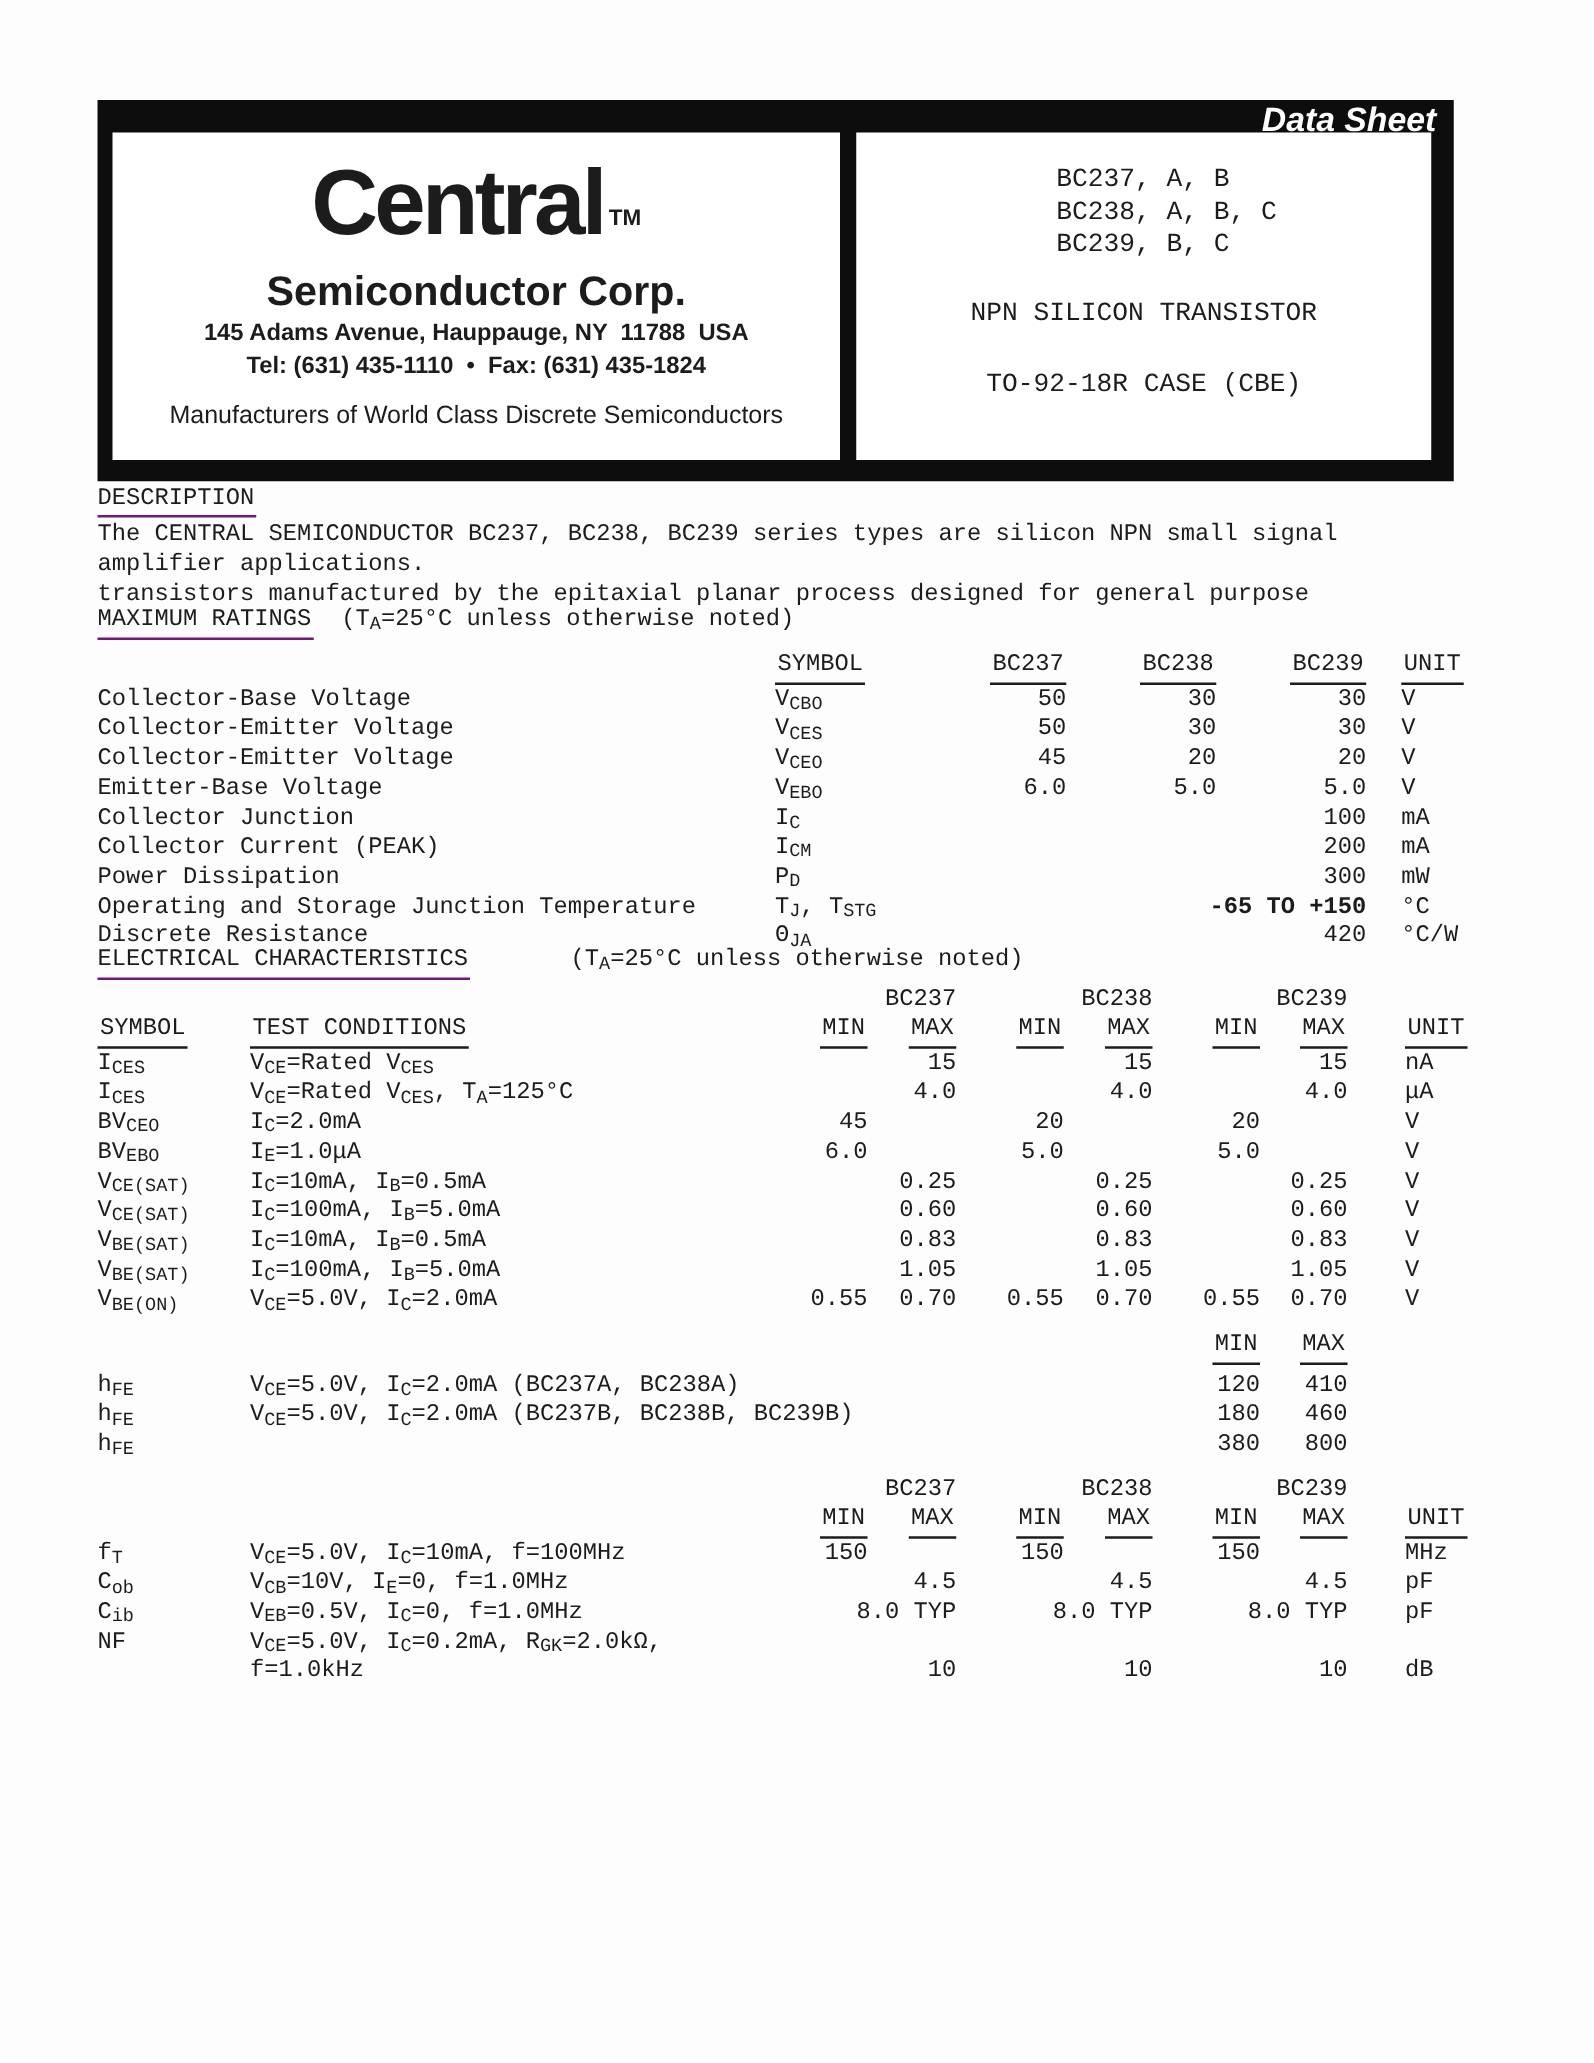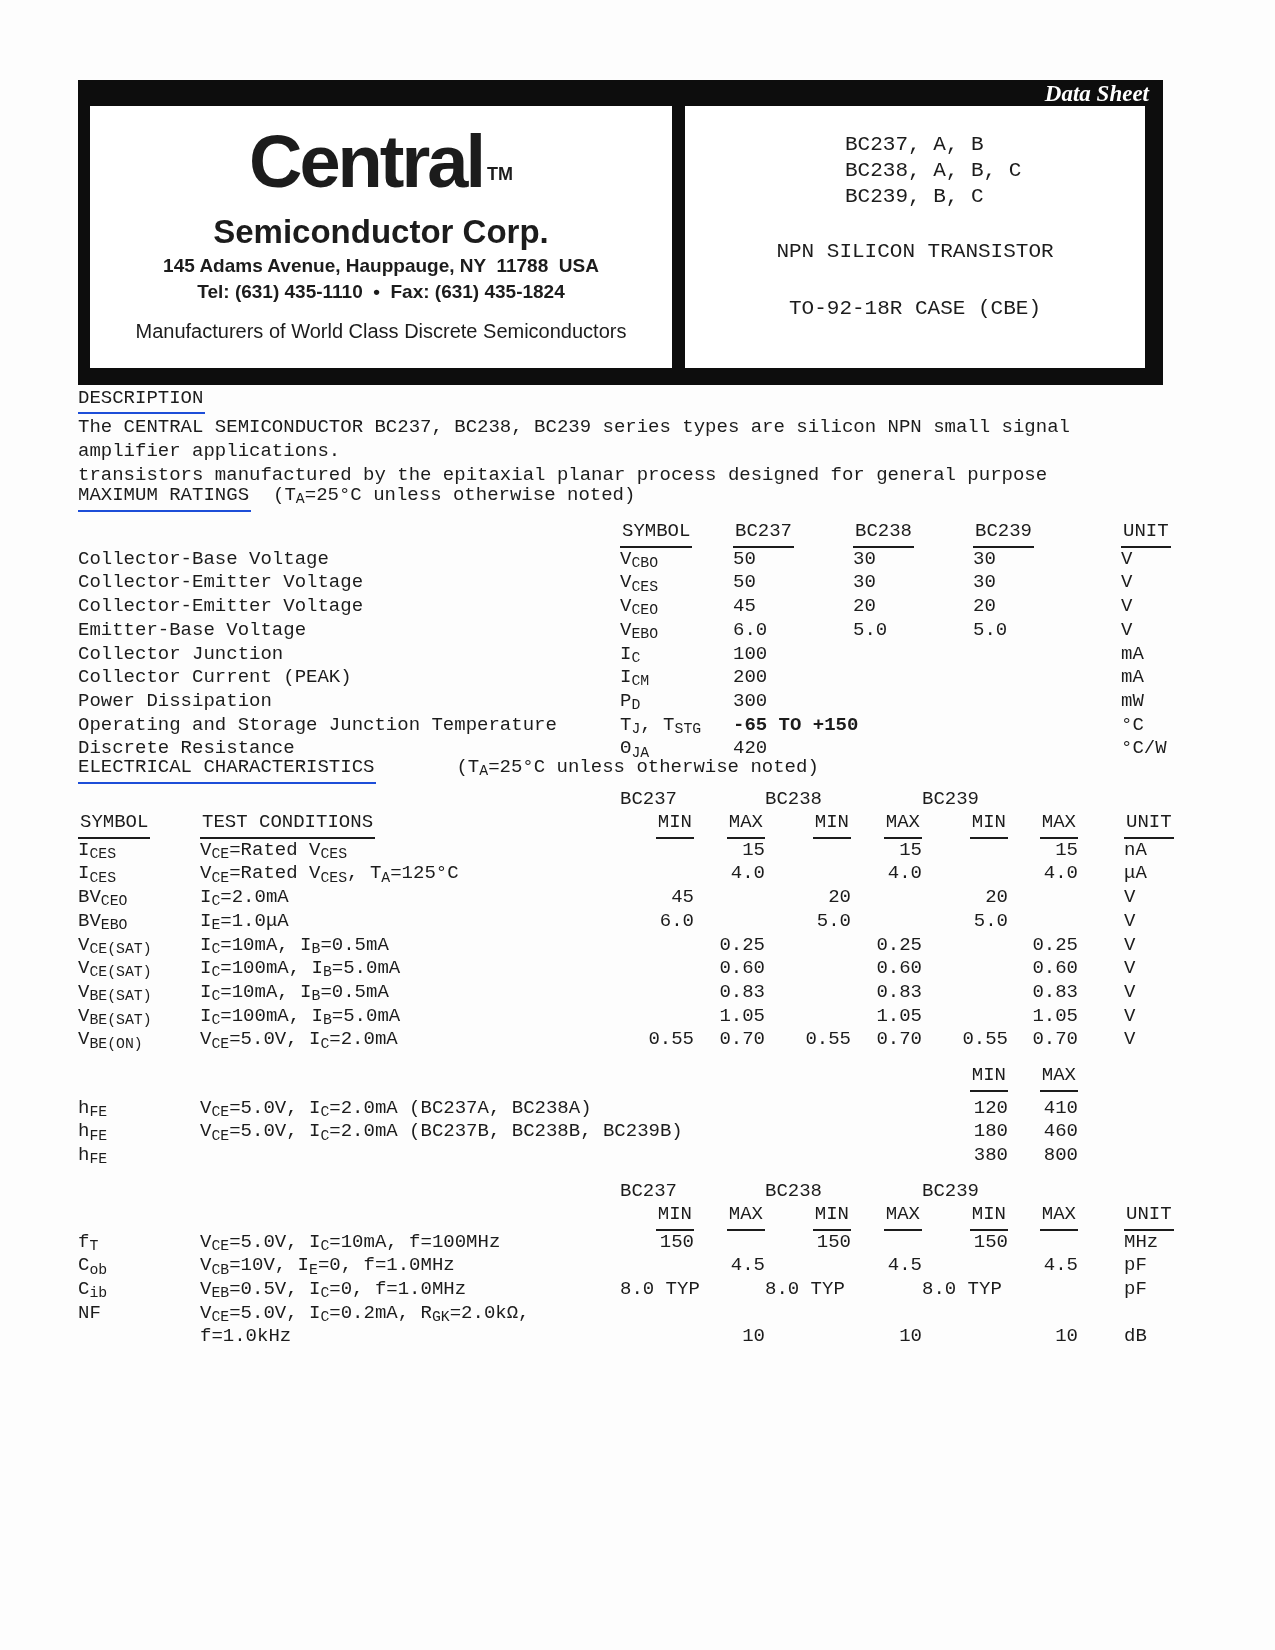--- a/index.html
+++ b/index.html
@@ -3,55 +3,55 @@
 <meta charset="utf-8">
 <style>
   html,body{margin:0;padding:0;background:#fff;}
   .page{position:relative;width:1275px;height:1650px;background:#fdfdfd;overflow:hidden;
         font-family:"Liberation Mono","DejaVu Sans Mono",monospace;font-size:19px;color:#1c1c1c;}
   sub{font-size:0.78em;line-height:0;vertical-align:baseline;position:relative;top:0.22em;}
 
   
   .hdr-frame{position:absolute;left:78px;top:80px;width:1085px;height:305px;background:#0d0d0d;}
   .banner-label{position:absolute;top:1px;right:14px;color:#fff;
-        font-family:Liberation Serif, serif;font-style:italic;font-weight:bold;font-size:23px;}
+        font-family:Liberation Sans, sans-serif;font-style:italic;font-weight:bold;font-size:27px;}
   .company-box{position:absolute;left:12px;top:26px;width:582px;bottom:17px;background:#fff;
         text-align:center;font-family:"Liberation Sans",sans-serif;}
   .logo-line{margin-top:20px;line-height:72px;white-space:nowrap;text-align:center;}
   .logo-text{font-size:74px;font-weight:bold;letter-spacing:-3px;}
   .tm{font-size:18px;font-weight:bold;vertical-align:super;margin-left:4px;letter-spacing:0;}
   .corp{font-size:33px;font-weight:bold;margin-top:-4px;letter-spacing:0;}
   .addr{font-size:19px;font-weight:bold;margin-top:4px;white-space:pre;}
   .tagline{font-size:20px;font-weight:normal;margin-top:17px;}
   .product-box{position:absolute;left:607px;top:26px;width:460px;bottom:17px;background:#fff;}
   .parts{margin:26px 0 0 160px;font-size:21px;line-height:26px;white-space:pre;}
   .ptype{text-align:center;margin-top:30px;font-size:21px;white-space:pre;}
   .pcase{text-align:center;margin-top:34px;font-size:21px;white-space:pre;}
 
   
   .sec{position:absolute;left:78px;width:1140px;}
-  .heading{display:inline-block;border-bottom:2px solid #1d4ed8;padding:0 2px 3px 0;white-space:nowrap;}
+  .heading{display:inline-block;border-bottom:2px solid #701a75;padding:0 2px 3px 0;white-space:nowrap;}
   .headrow{display:flex;align-items:baseline;line-height:24px;}
   .note{white-space:nowrap;}
   .desc-sec{top:387px;}
   .desc-body{margin-top:2px;}
   .tline{line-height:23.9px;white-space:nowrap;}
 
   .maxr-sec{top:483px;}
   .mr-grid{display:grid;grid-template-columns:534px 121px 120px 120px 120px 119px;line-height:23.7px;}
   .mr-head{margin-top:8px;}
   .elec-sec{top:755px;}
   .el-grid{display:grid;grid-template-columns:122px 420px 74px 71px 86px 71px 86px 70px 126px;line-height:23.7px;}
   .el-groups{margin-top:3px;line-height:24px;}
   .hfe-head{margin-top:12px;}
   .hfe-rows{margin-top:5px;}
   .groups2{margin-top:11px;}
 
   .l{text-align:left;white-space:nowrap;}
-  .c{text-align:left;white-space:nowrap;}
+  .c{text-align:right;white-space:nowrap;}
   .r{text-align:right;white-space:nowrap;}
   .sym{padding-left:8px;}
   .unit-mr{padding-left:28px;white-space:nowrap;}
   .unit{padding-left:46px;white-space:nowrap;grid-column:9;}
   .hd{display:inline-block;border-bottom:2px solid #1c1c1c;padding:0 2px 2px;}
   .cond{white-space:nowrap;overflow:visible;}
 </style>
 </head>
 <body>
 

